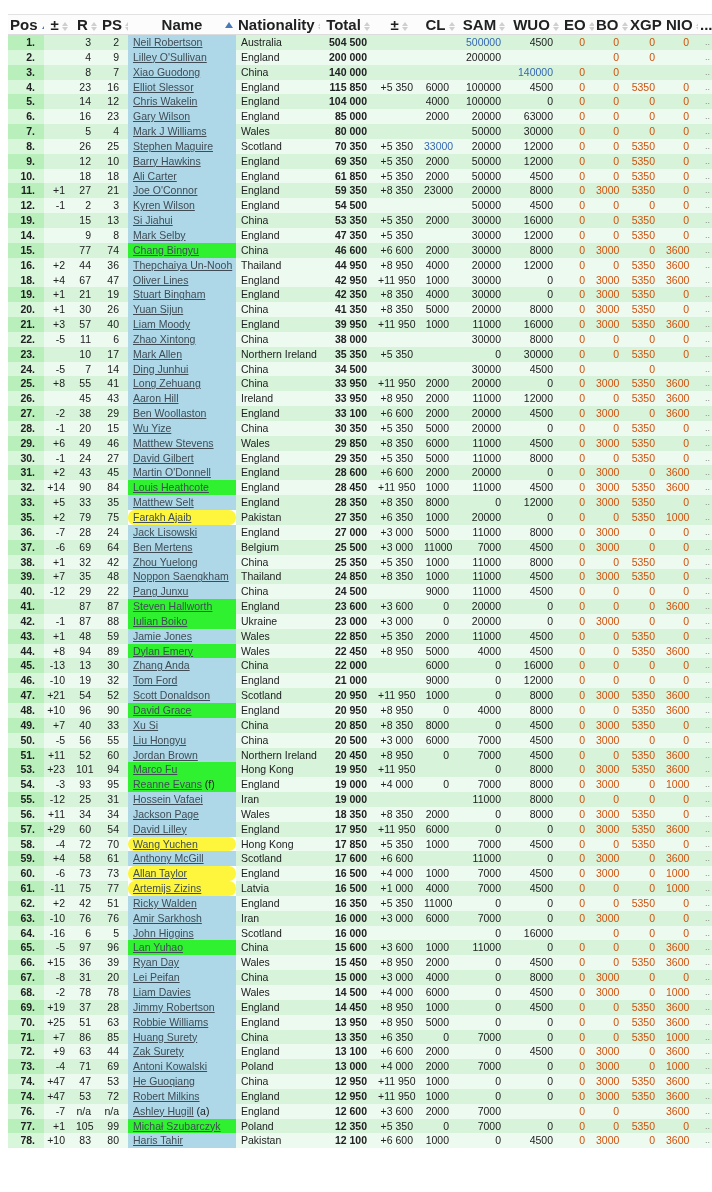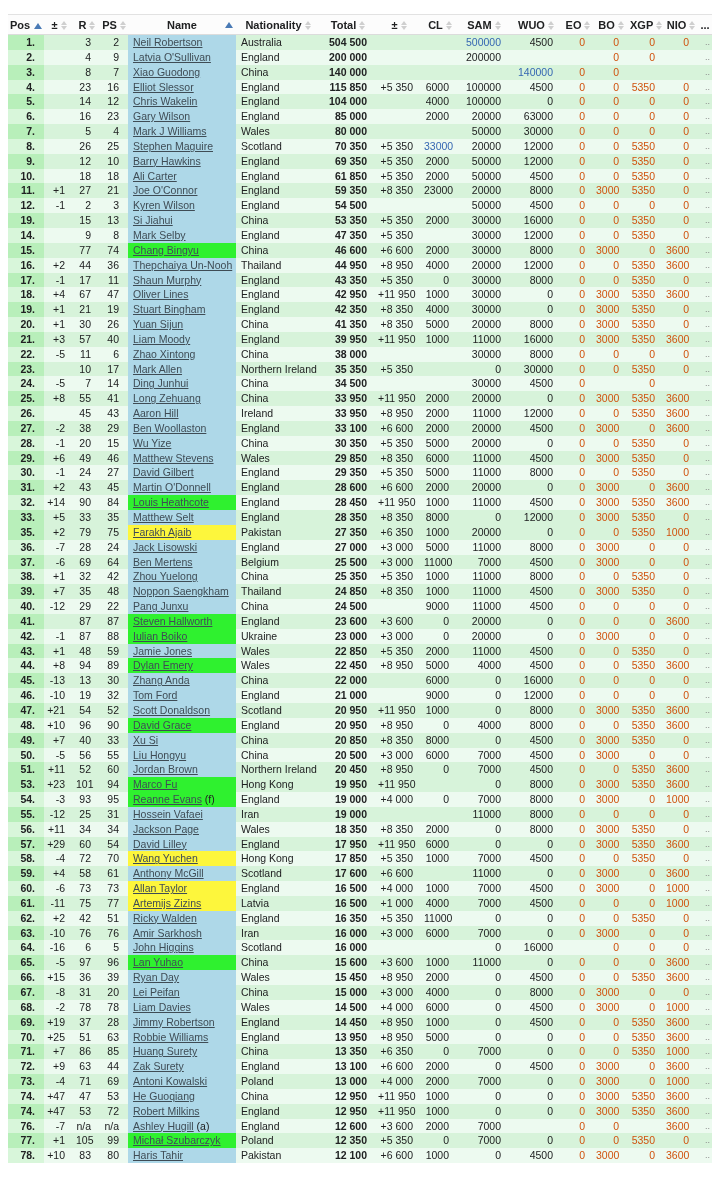--- a/index.html
+++ b/index.html
@@ -1,30 +1,30 @@
 <!DOCTYPE html>
 <html><head>
 <meta charset="utf-8">
 <style>
   html,body{margin:0;padding:0;background:#fff;}
   body{width:712px;height:1192px;overflow:hidden;font-family:"Liberation Sans",sans-serif;color:#202122;}
   .wrap{padding:14px 0 0 8px;}
   table{border-collapse:collapse;table-layout:fixed;width:704px;}
-  th{font-weight:bold;font-size:11px;height:19px;background:#fcfcfc;
+  th{font-weight:bold;font-size:15px;height:19px;background:#fcfcfc;
      border-top:1px solid #e2e2e2;border-bottom:1px solid #dcdcdc;
      text-align:center;position:relative;white-space:nowrap;padding:0 2px;cursor:pointer;}
   td{height:14.85px;font-size:10.5px;line-height:14.85px;padding:0 9px 0 2px;
      white-space:nowrap;overflow:hidden;}
   tr.odd td{background:#d7f3da;}
   tr.even td{background:#edfaf0;}
   tr.odd td.c-pos{background:#b8efba;}
   tr.even td.c-pos{background:#d8f6da;}
   td.cell-blue{background:#aed8e8 !important;}
   td.cell-green{background:#2ff12f !important;}
-  td.cell-yellow{background:#fdf63c !important;}
+  td.cell-yellow{background:#fdf63c !important;border-radius:7px;}
   .t-r{text-align:right;}
   .c-pos{font-weight:bold;}
   .c-total{font-weight:bold;}
   .c-name,.c-nat{text-align:left;padding-left:5px;}
   .red{color:#d0520d;}
   .c-more{color:#8a8a8a;font-size:9px;padding-right:2px;}
   a.player{color:#3f4c55;text-decoration:underline;cursor:pointer;}
   a.num{color:#3567b2;text-decoration:none;cursor:pointer;text-align:right;}
   .sort-asc{display:inline-block;width:0;height:0;margin-left:4px;
      border-left:4px solid transparent;border-right:4px solid transparent;
@@ -139,21 +139,21 @@
           <td class="t-r red">0</td>
           <td class="t-r red">0</td>
           <td class="t-r red">0</td>
           <td class="c-more t-r">..</td>
         </tr>
         <tr class="even">
           <td class="c-pos t-r">2.</td>
           <td class="c-chg t-r"></td>
           <td class="c-r t-r">4</td>
           <td class="c-ps t-r">9</td>
-          <td class="c-name cell-blue"><a class="player">Latvia O'Sullivan</a></td>
+          <td class="c-name cell-blue"><a class="player">Lilley O'Sullivan</a></td>
           <td class="c-nat">England</td>
           <td class="c-total t-r">200 000</td>
           <td class="c-diff t-r"></td>
           <td class="t-r"></td>
           <td class="t-r">200000</td>
           <td class="t-r"></td>
           <td class="t-r red"></td>
           <td class="t-r red">0</td>
           <td class="t-r red">0</td>
           <td class="t-r red"></td>
@@ -404,38 +404,20 @@
           <td class="c-diff t-r">+8 950</td>
           <td class="t-r">4000</td>
           <td class="t-r">20000</td>
           <td class="t-r">12000</td>
           <td class="t-r red">0</td>
           <td class="t-r red">0</td>
           <td class="t-r red">5350</td>
           <td class="t-r red">3600</td>
           <td class="c-more t-r">..</td>
         </tr>
-        <tr class="odd">
-          <td class="c-pos t-r">17.</td>
-          <td class="c-chg t-r">-1</td>
-          <td class="c-r t-r">17</td>
-          <td class="c-ps t-r">11</td>
-          <td class="c-name cell-blue"><a class="player">Shaun Murphy</a></td>
-          <td class="c-nat">England</td>
-          <td class="c-total t-r">43 350</td>
-          <td class="c-diff t-r">+5 350</td>
-          <td class="t-r">0</td>
-          <td class="t-r">30000</td>
-          <td class="t-r">8000</td>
-          <td class="t-r red">0</td>
-          <td class="t-r red">0</td>
-          <td class="t-r red">5350</td>
-          <td class="t-r red">0</td>
-          <td class="c-more t-r">..</td>
-        </tr>
         <tr class="even">
           <td class="c-pos t-r">18.</td>
           <td class="c-chg t-r">+4</td>
           <td class="c-r t-r">67</td>
           <td class="c-ps t-r">47</td>
           <td class="c-name cell-blue"><a class="player">Oliver Lines</a></td>
           <td class="c-nat">England</td>
           <td class="c-total t-r">42 950</td>
           <td class="c-diff t-r">+11 950</td>
           <td class="t-r">1000</td>

